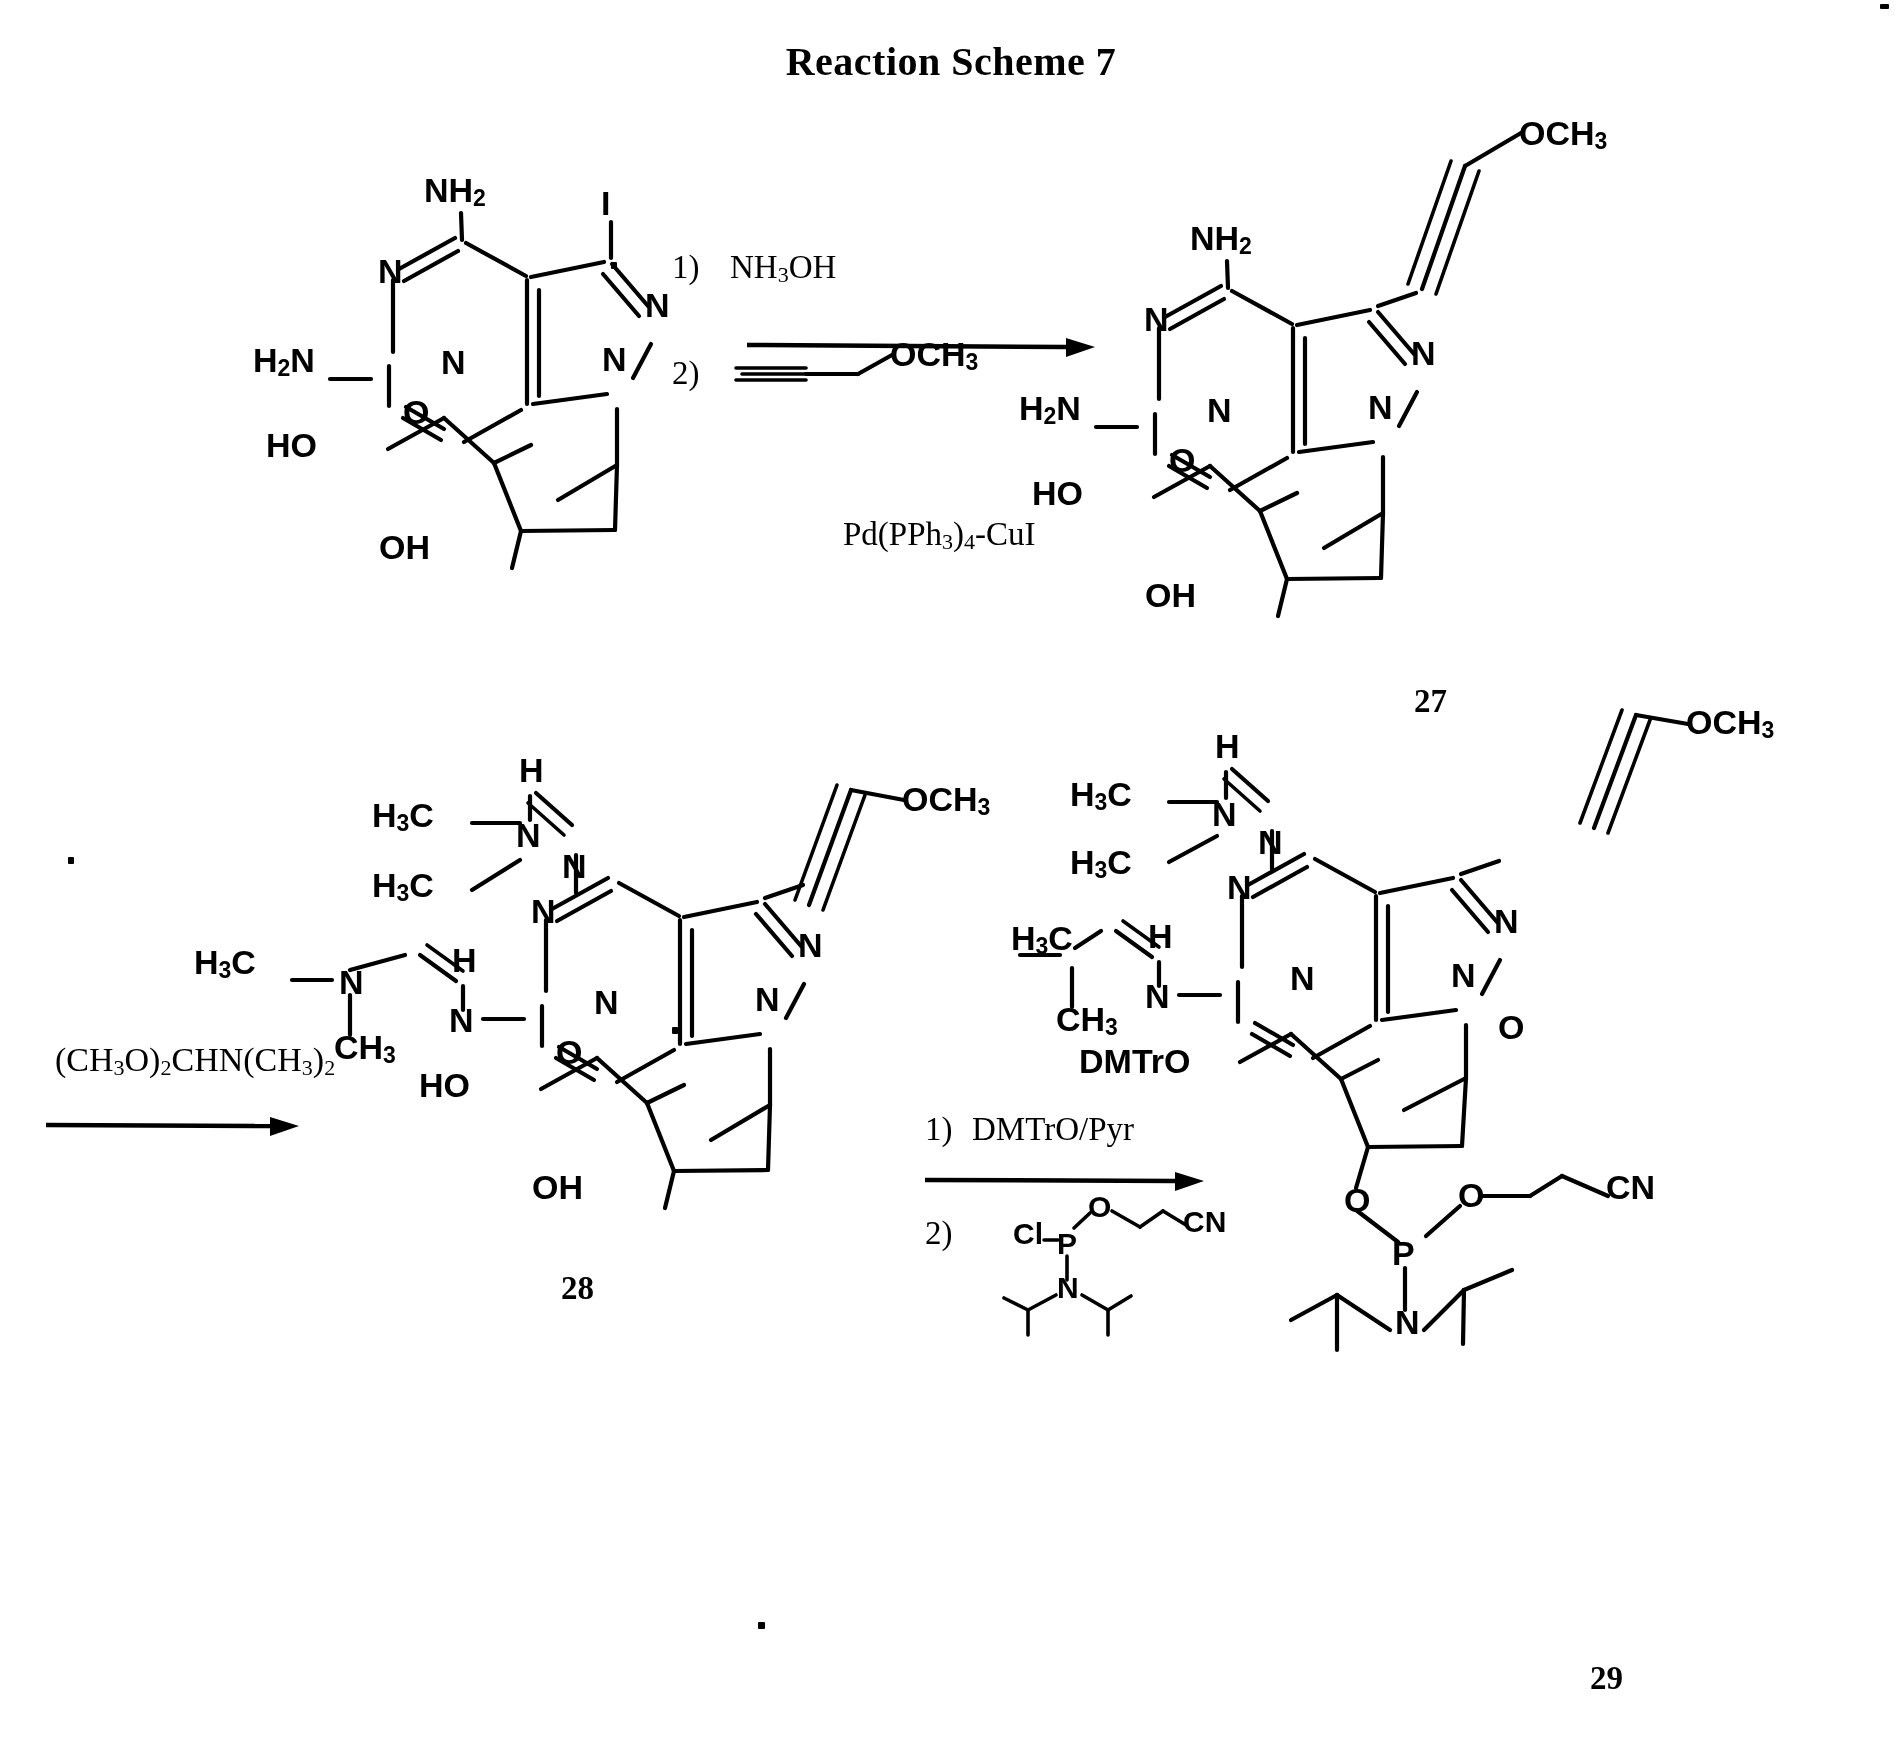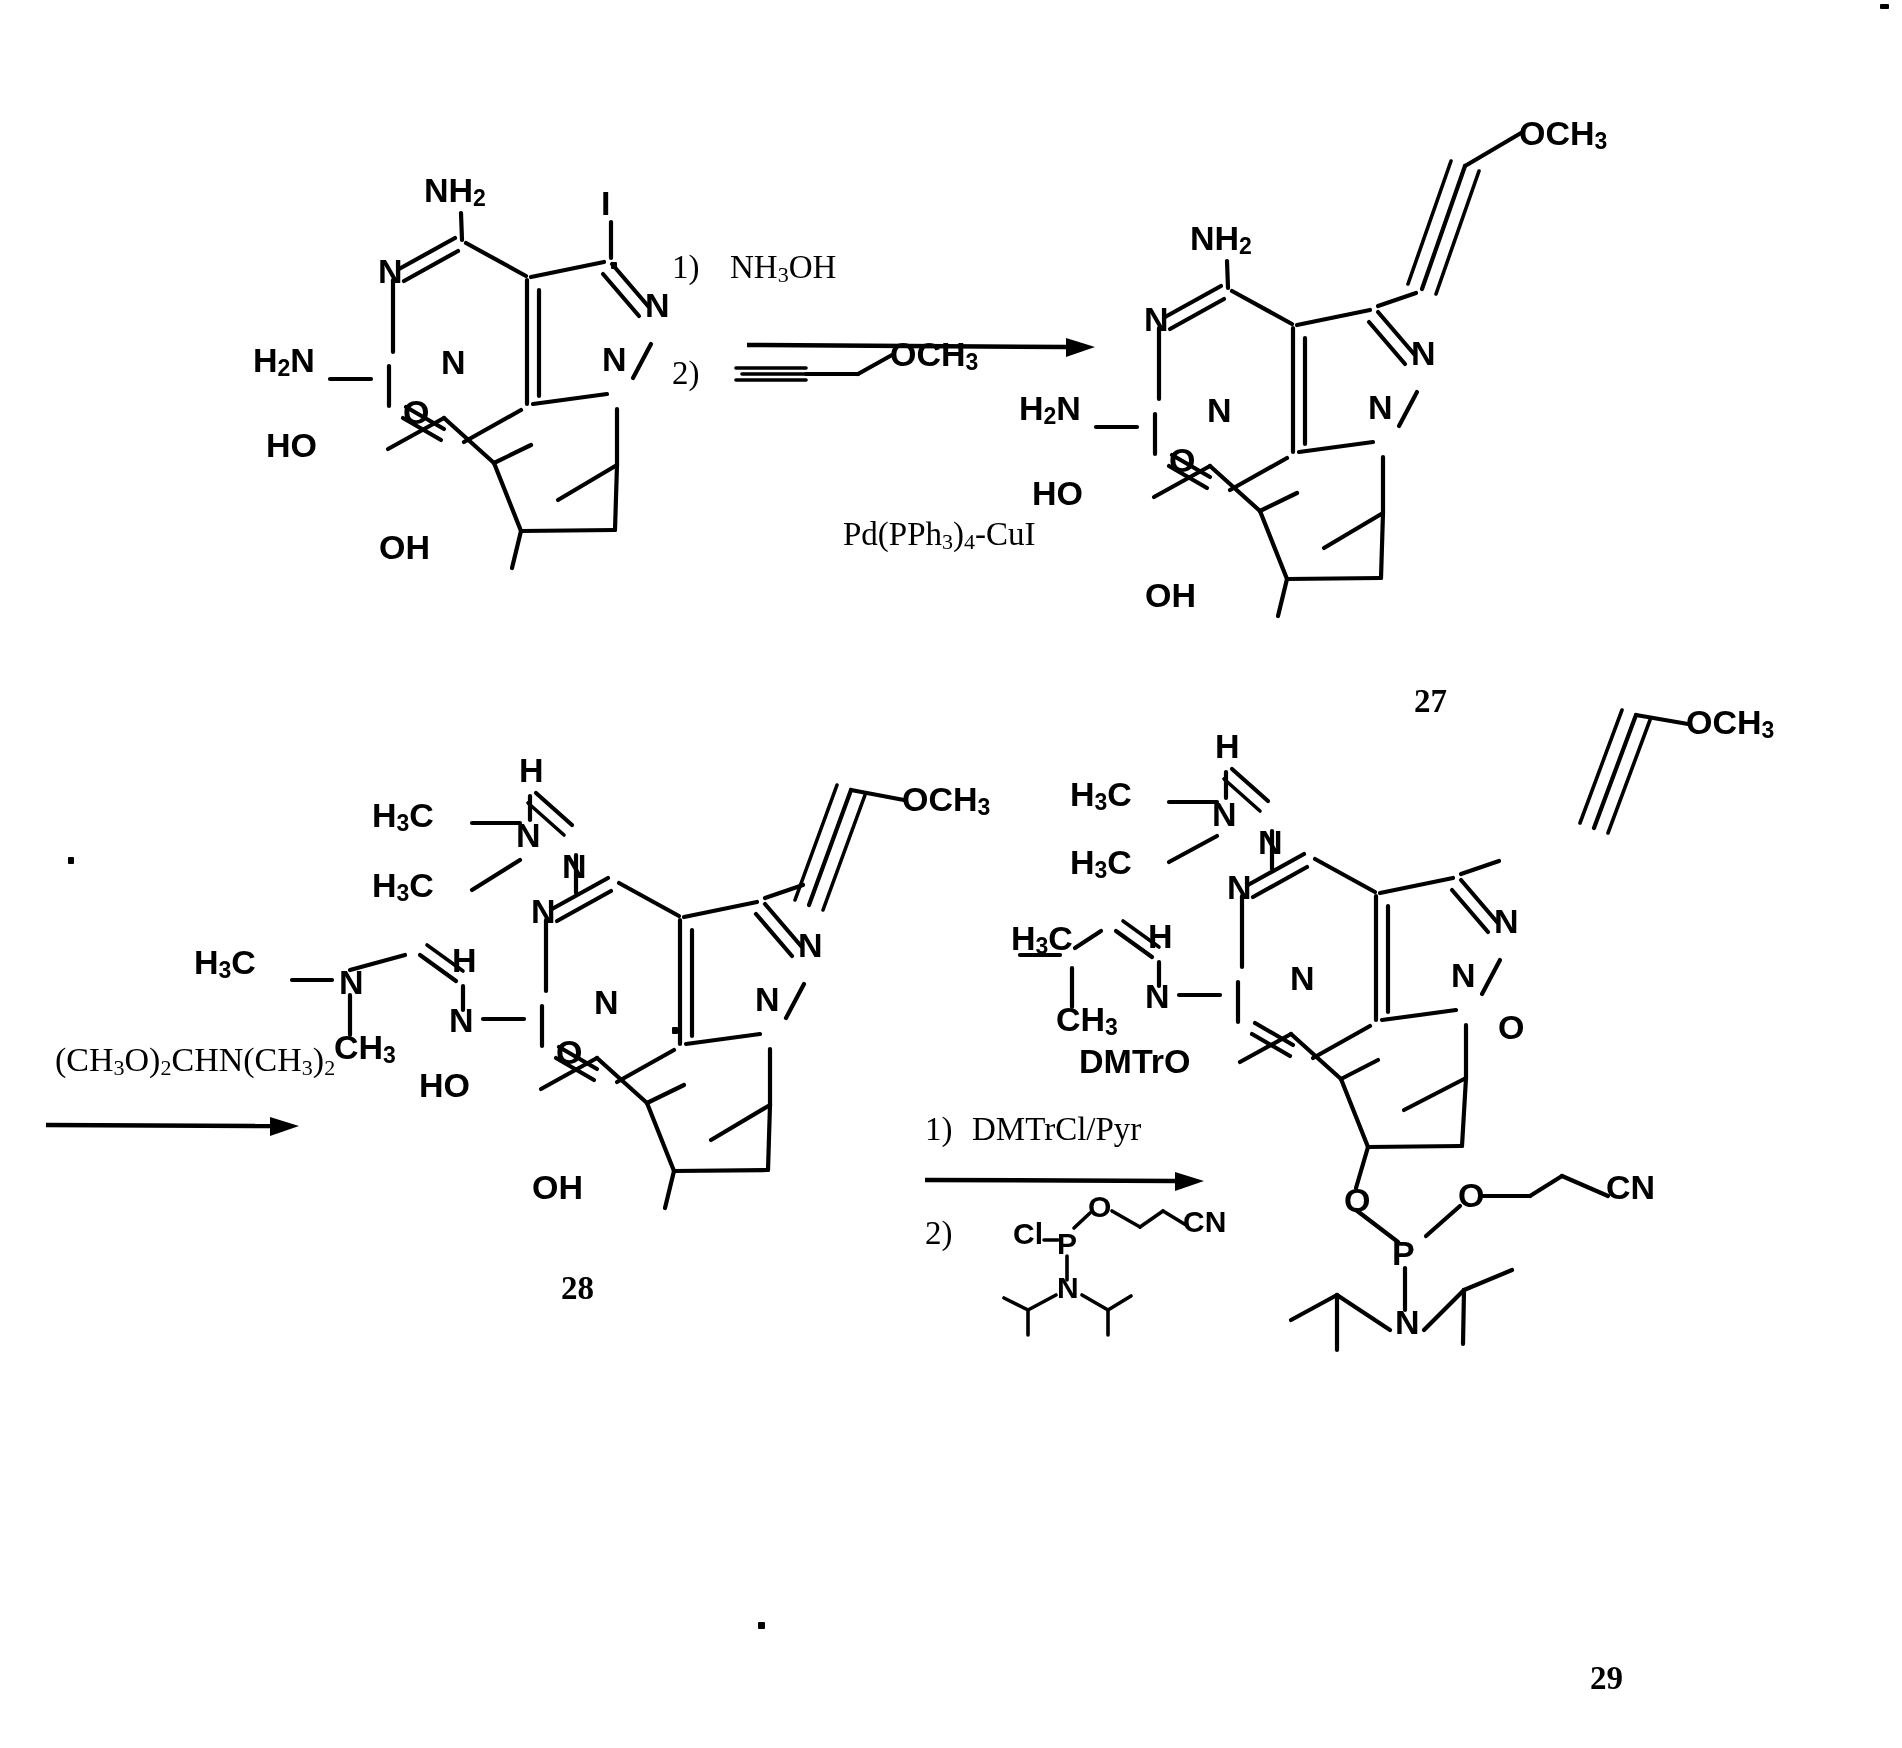--- a/index.html
+++ b/index.html
@@ -16,20 +16,21 @@
   .bond{stroke:#000;fill:none;stroke-width:4.2;stroke-linecap:round;stroke-linejoin:round;}
   .bond2{stroke:#000;fill:none;stroke-width:3.6;stroke-linecap:round;}
   .arrow{stroke:#000;fill:none;stroke-width:4.5;}
   .ahead{fill:#000;}
 </style>
 </head>
 <body>
 
 <div class="page">
 
+  <div class="title">Reaction Scheme 7</div>
 
   <div class="dot" style="left:611px;top:262px;width:6px;height:7px;border-radius:1px;"></div>
   <div class="dot" style="left:68px;top:857px;width:6px;height:7px;border-radius:1px;"></div>
   <div class="dot" style="left:672px;top:1027px;width:6px;height:7px;border-radius:1px;"></div>
   <div class="dot" style="left:758px;top:1622px;width:7px;height:7px;border-radius:1px;"></div>
   <div class="dot" style="left:1880px;top:4px;width:9px;height:5px;border-radius:1px;"></div>
 
   <svg width="1902" height="1748">
 
     <path class="bond" d="M393,280 L393,352"></path>
@@ -217,21 +218,21 @@
   <div class="lbl" style="left:556px;top:1035px;">O</div>
   <div class="lbl" style="left:419px;top:1068px;">HO</div>
   <div class="lbl" style="left:532px;top:1170px;">OH</div>
   <div class="cnum" style="left:536px;top:1270px;margin-left:25px;">28</div>
 
   <svg width="1902" height="1748">
     <path class="arrow" d="M925,1180 L1175,1181"></path>
     <polygon class="ahead" points="1175,1172 1204,1181 1175,1191"></polygon>
   </svg>
   <div class="ser" style="left:925px;top:1113px;">1)</div>
-  <div class="ser" style="left:972px;top:1113px;">DMTrCl/Pyr</div>
+  <div class="ser" style="left:972px;top:1113px;">DMTrO/Pyr</div>
   <div class="ser" style="left:925px;top:1217px;">2)</div>
   <svg width="1902" height="1748">
 
     <path class="bond2" d="M1044,1240 L1058,1240"></path>
     <path class="bond2" d="M1074,1228 L1090,1213"></path>
     <path class="bond2" d="M1112,1211 L1140,1227"></path>
     <path class="bond2" d="M1140,1227 L1163,1211"></path>
     <path class="bond2" d="M1163,1211 L1186,1225"></path>
     <path class="bond2" d="M1067,1256 L1067,1280"></path>
     <path class="bond2" d="M1056,1295 L1028,1310"></path>

